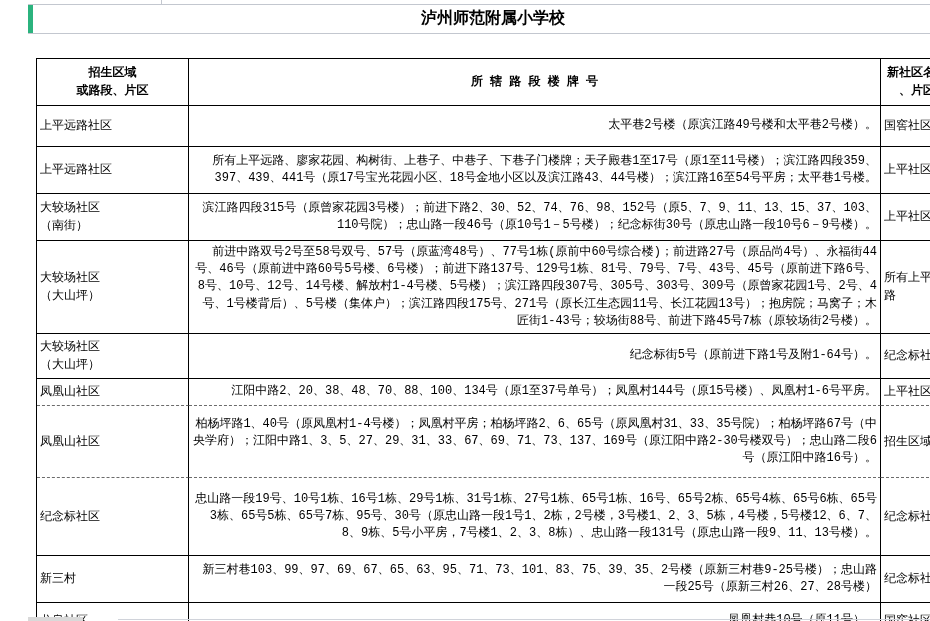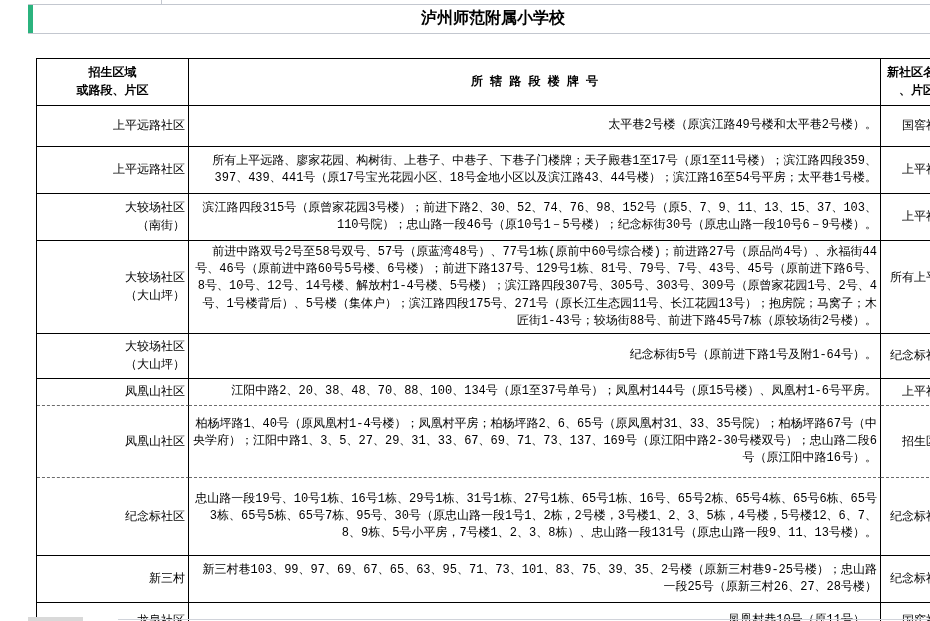--- a/index.html
+++ b/index.html
@@ -24,21 +24,21 @@
     border-top:1px solid #000; border-left:1px solid #000;
     font-size:12px;
   }
   .zone-table th, .zone-table td {
     border-right:1px solid #000; border-bottom:1px solid #000;
     padding:1px 3px; vertical-align:middle; overflow:hidden;
   }
   .zone-table thead th {
     font-weight:bold; text-align:center; height:44px; white-space:pre-line; line-height:1.5;
   }
-  .zone-table td.c1, .zone-table td.c3 { text-align:right; white-space:pre-line; line-height:1.5; }
+  .zone-table td.c1, .zone-table td.c3 { text-align:left; white-space:pre-line; line-height:1.5; }
   .zone-table td.c2 { text-align:right; line-height:1.42; }
   
   tbody tr:nth-child(1)  td { height:38px; }
   tbody tr:nth-child(2)  td { height:44px; }
   tbody tr:nth-child(3)  td { height:44px; }
   tbody tr:nth-child(4)  td { height:90px; }
   tbody tr:nth-child(5)  td { height:42px; }
   tbody tr:nth-child(6)  td { height:24px; }
   tbody tr:nth-child(7)  td { height:69px; }
   tbody tr:nth-child(8)  td { height:75px; }

